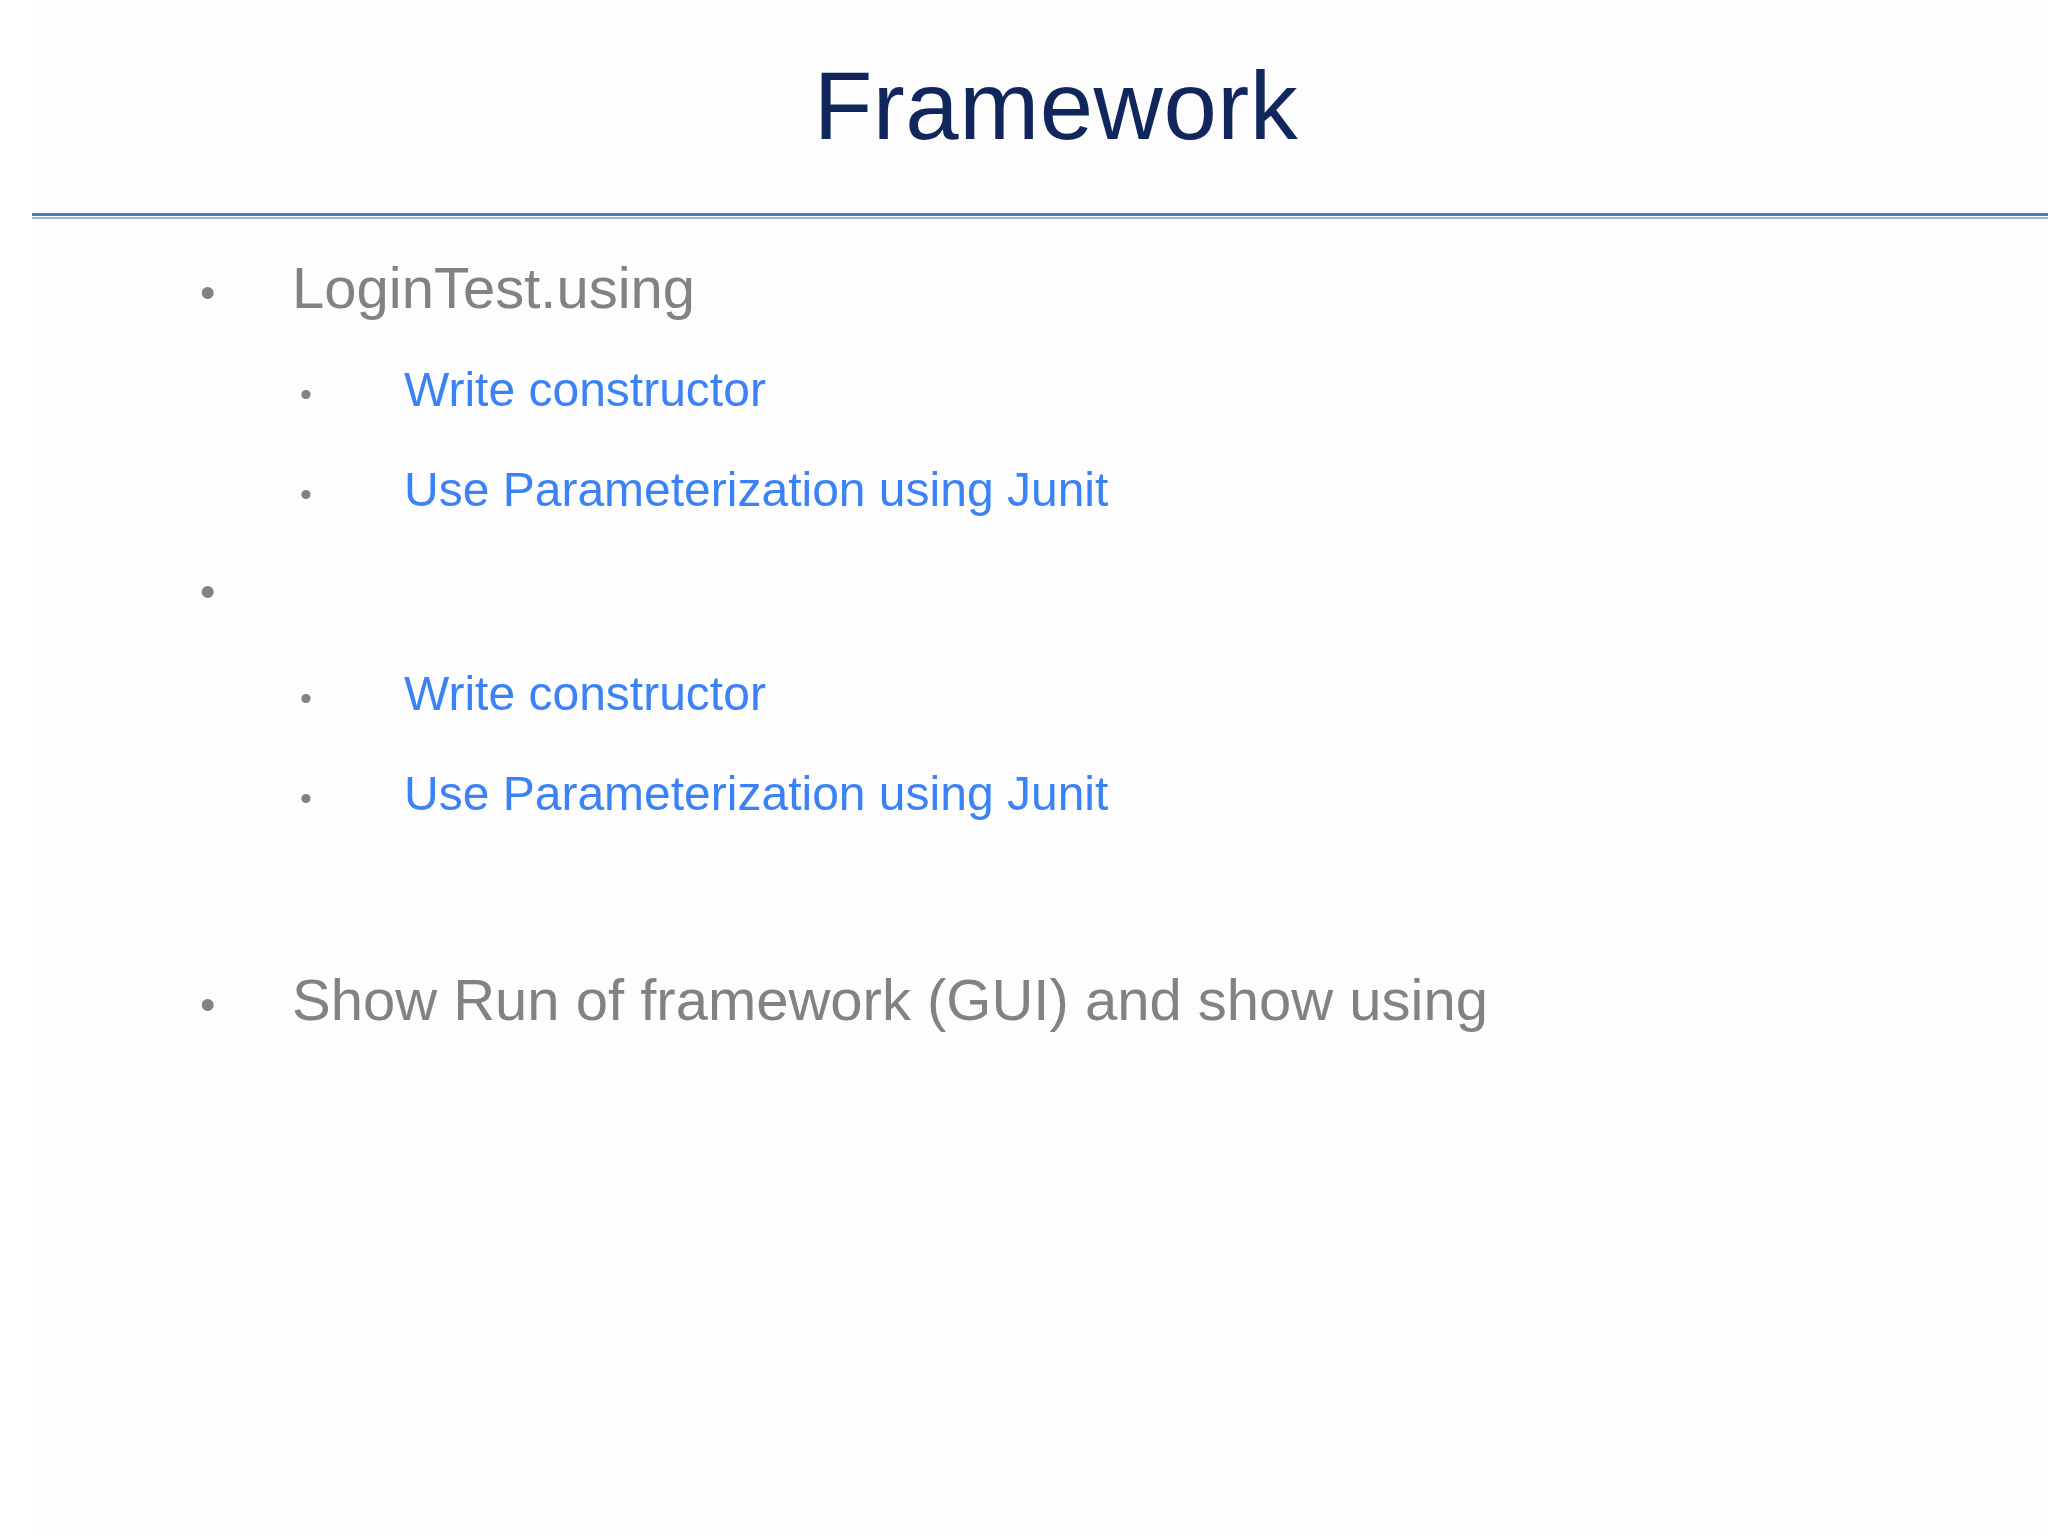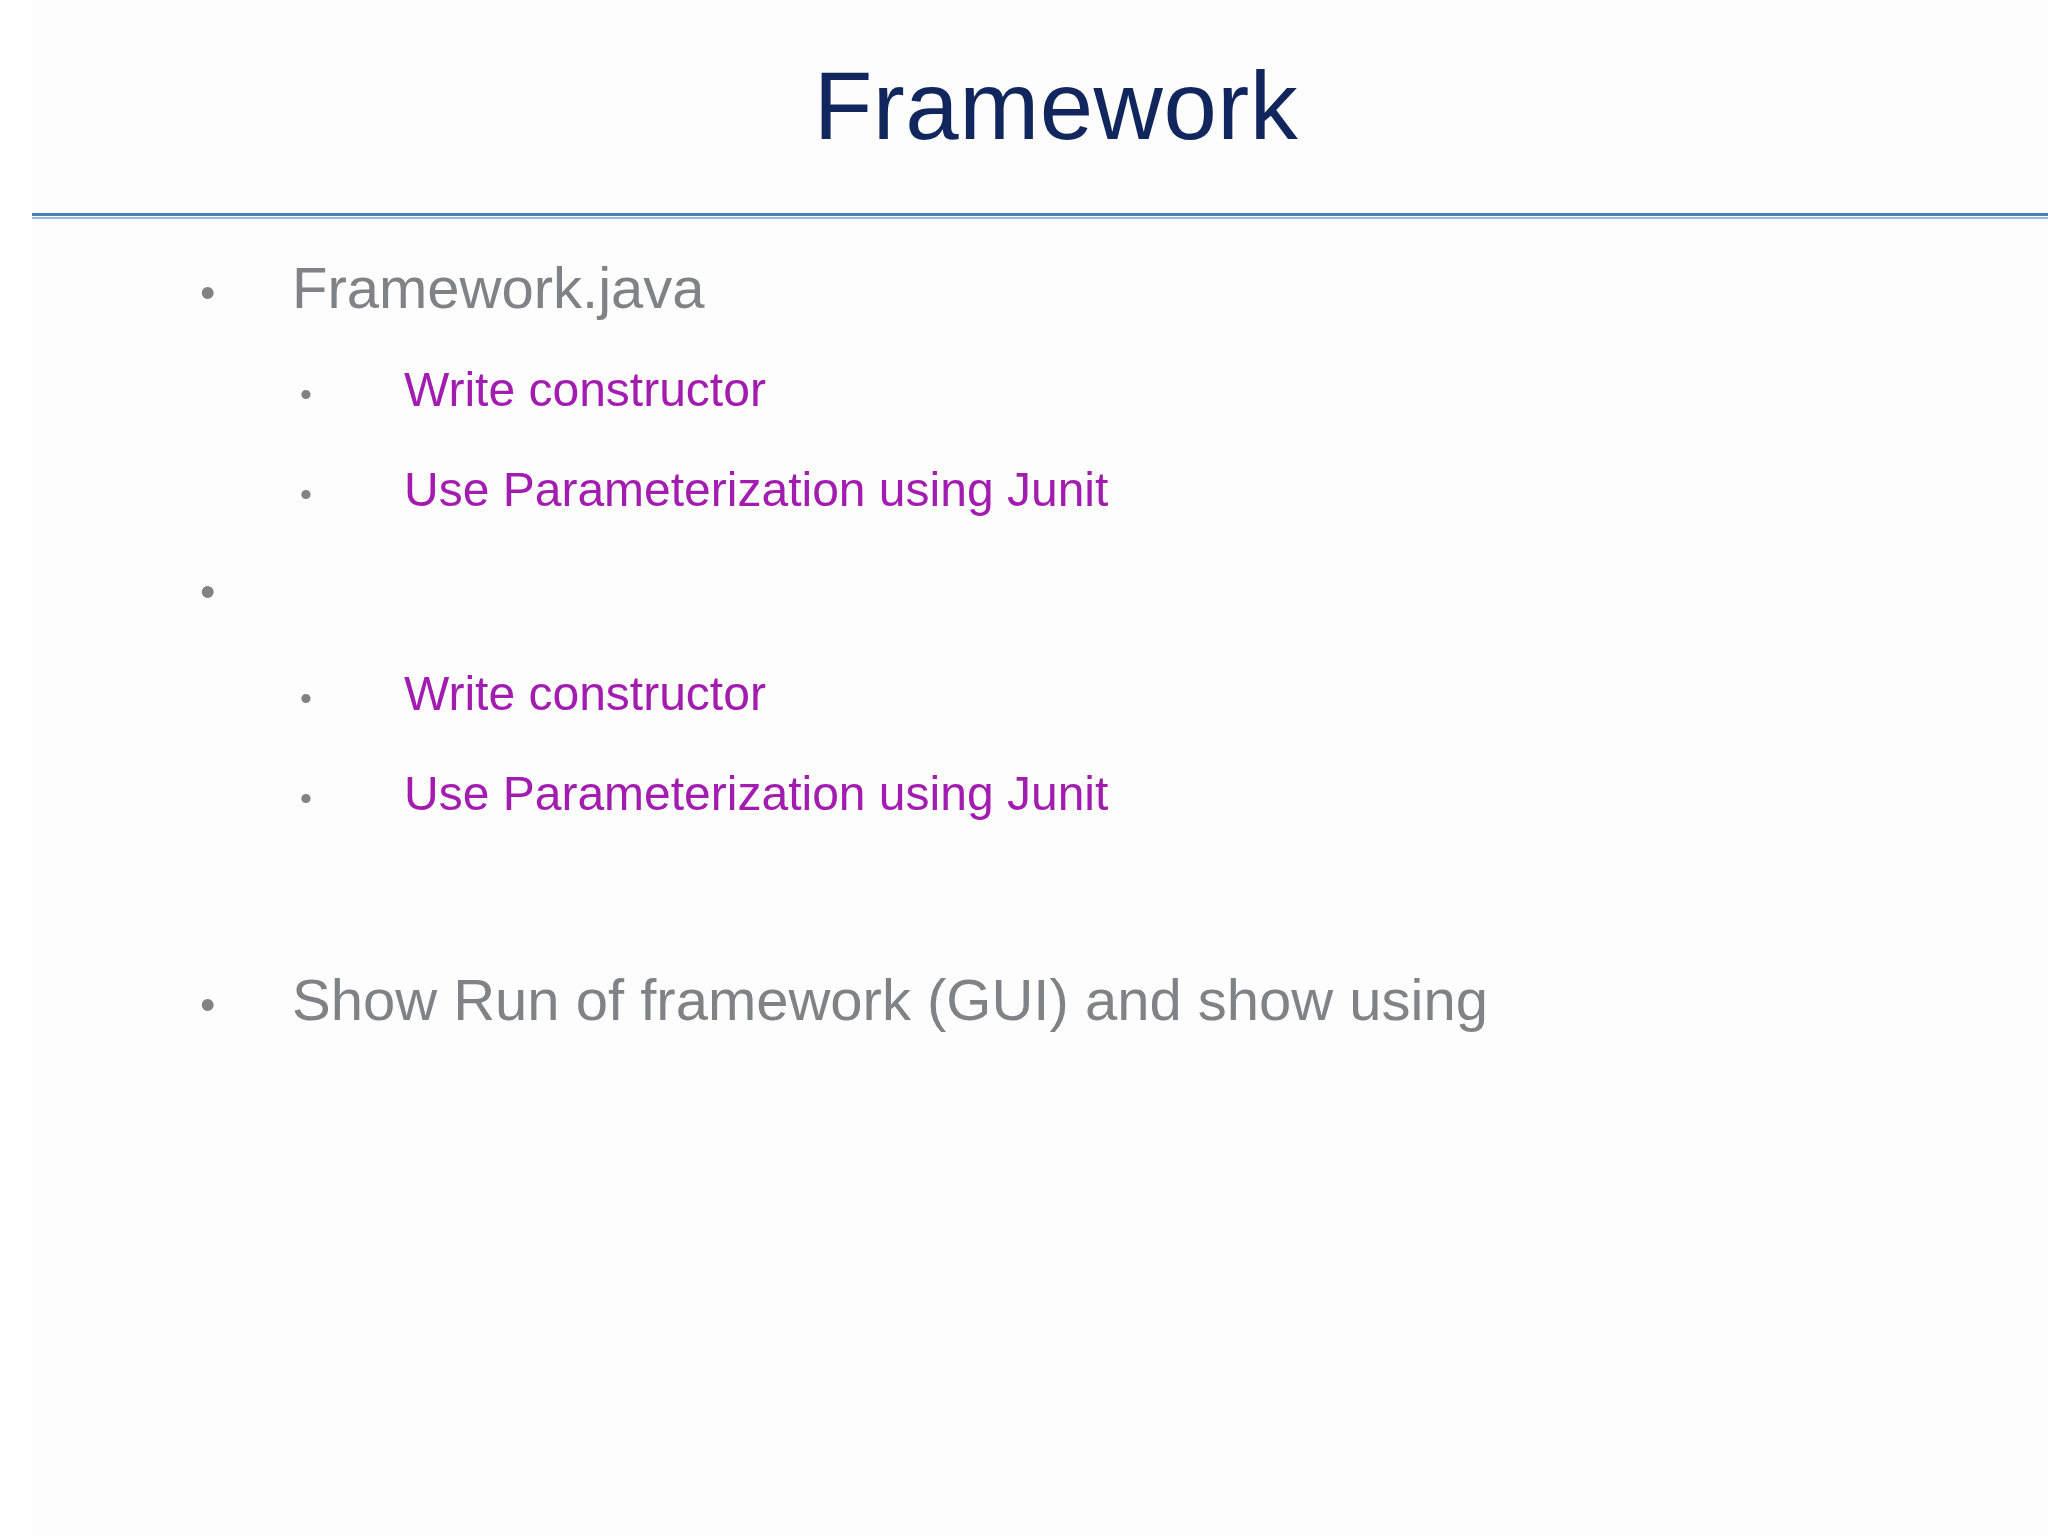--- a/index.html
+++ b/index.html
@@ -105,21 +105,21 @@
   .lvl2 .marker {
     flex: 0 0 auto;
     width: 104px;
     color: #808285;
     font-size: 34px;
     line-height: 100px;
     text-align: left;
   }
   .lvl2 .btext {
     font-size: 48px;
-    color: #a21caf;
+    color: #3b82f6;
     line-height: 100px;
     white-space: nowrap;
   }
 
   
   .blank-row {
     height: 104px;
   }
 
   
@@ -169,21 +169,21 @@
     <div class="slide-title">Framework</div>
   </div>
 
   <div class="title-rule"></div>
   <div class="title-rule-soft"></div>
 
   <div class="body-area">
 
     <div class="bullet-row lvl1">
       <span class="marker">•</span>
-      <span class="btext">Framework.java</span>
+      <span class="btext">LoginTest.using</span>
     </div>
 
     <div class="bullet-row lvl2">
       <span class="marker">•</span>
       <span class="btext">Write constructor</span>
     </div>
 
     <div class="bullet-row lvl2">
       <span class="marker">•</span>
       <span class="btext">Use Parameterization using Junit</span>

